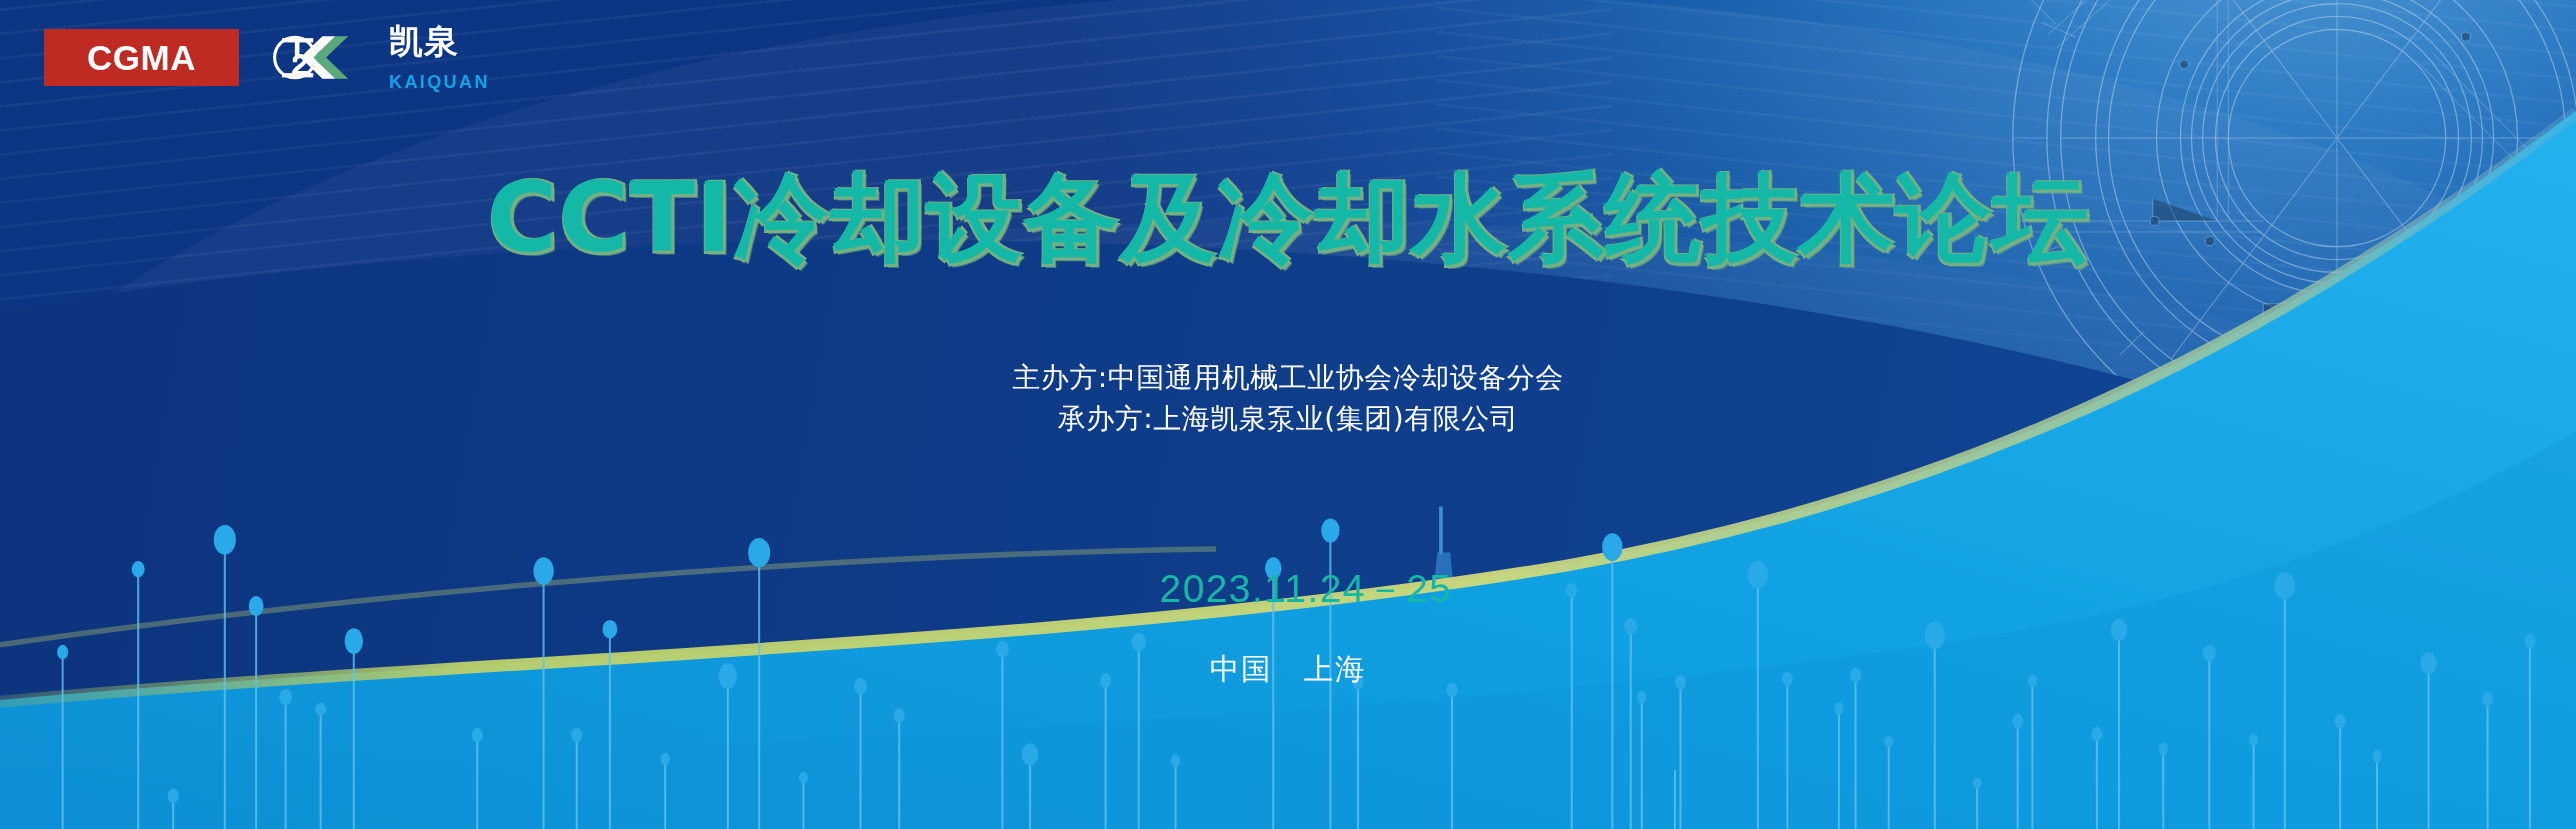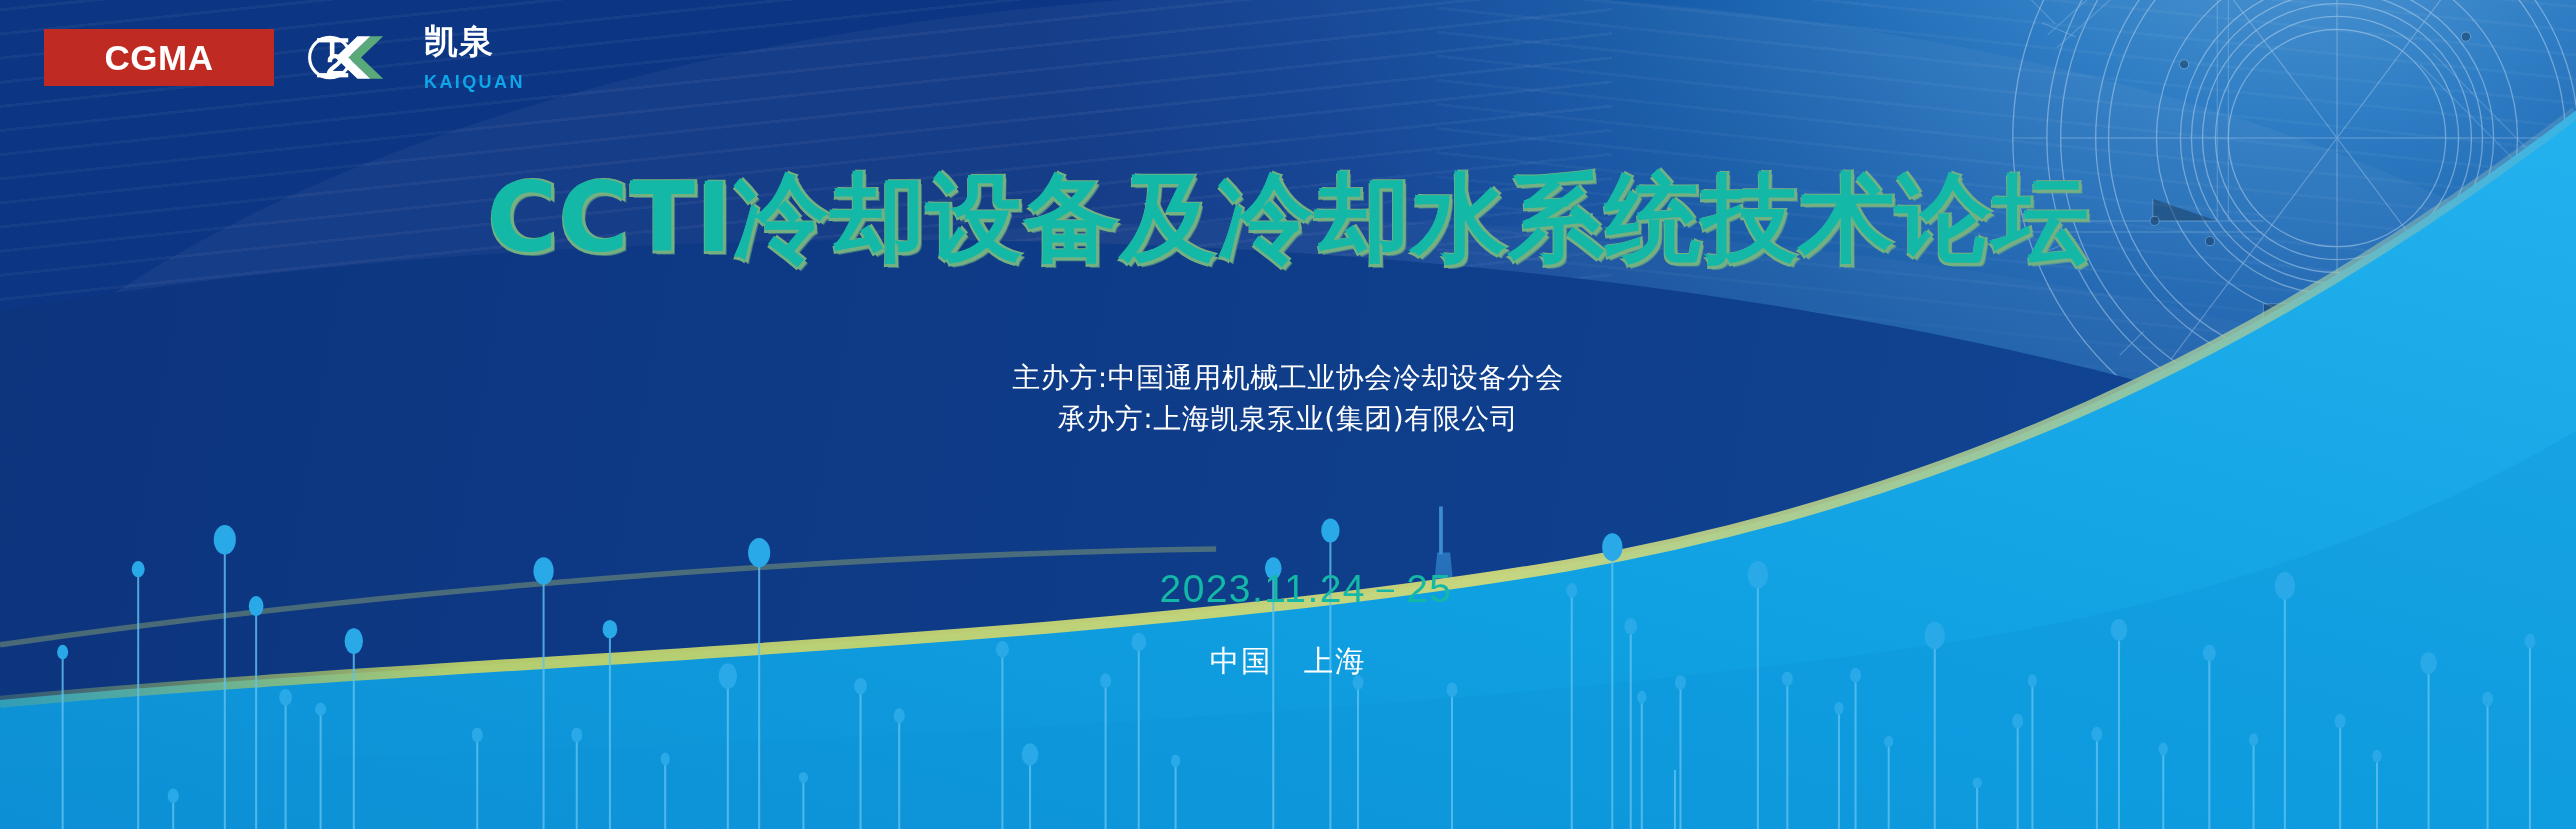--- a/index.html
+++ b/index.html
@@ -131,21 +131,21 @@
     position: absolute;
     left: 44px;
     top: 24px;
     display: flex;
     align-items: center;
     gap: 28px;
     z-index: 30;
   }
   .cgma-box {
     background: #bf2a23;
-    width: 230px;
+    width: 195px;
     height: 57px;
     display: flex;
     align-items: center;
     justify-content: center;
   }
   .cgma-text {
     color: #ffffff;
     font-size: 35px;
     font-weight: bold;
     letter-spacing: 0.5px;
@@ -226,21 +226,21 @@
   .event-date {
     color: #14b8a6;
     font-size: 39px;
     letter-spacing: 1.4px;
     font-family: "Liberation Sans", "DejaVu Sans", sans-serif;
     margin-left: 36px;
   }
   .event-loc {
     color: #ffffff;
     font-size: 29.5px;
-    margin-top: 26px;
+    margin-top: 34px;
     letter-spacing: 1.8px;
     font-family: "DejaVu Sans", "Liberation Sans", sans-serif;
   }
 </style>
 </head>
 <body>
 
 <div id="banner">
 
   <div class="bg-base"></div>

